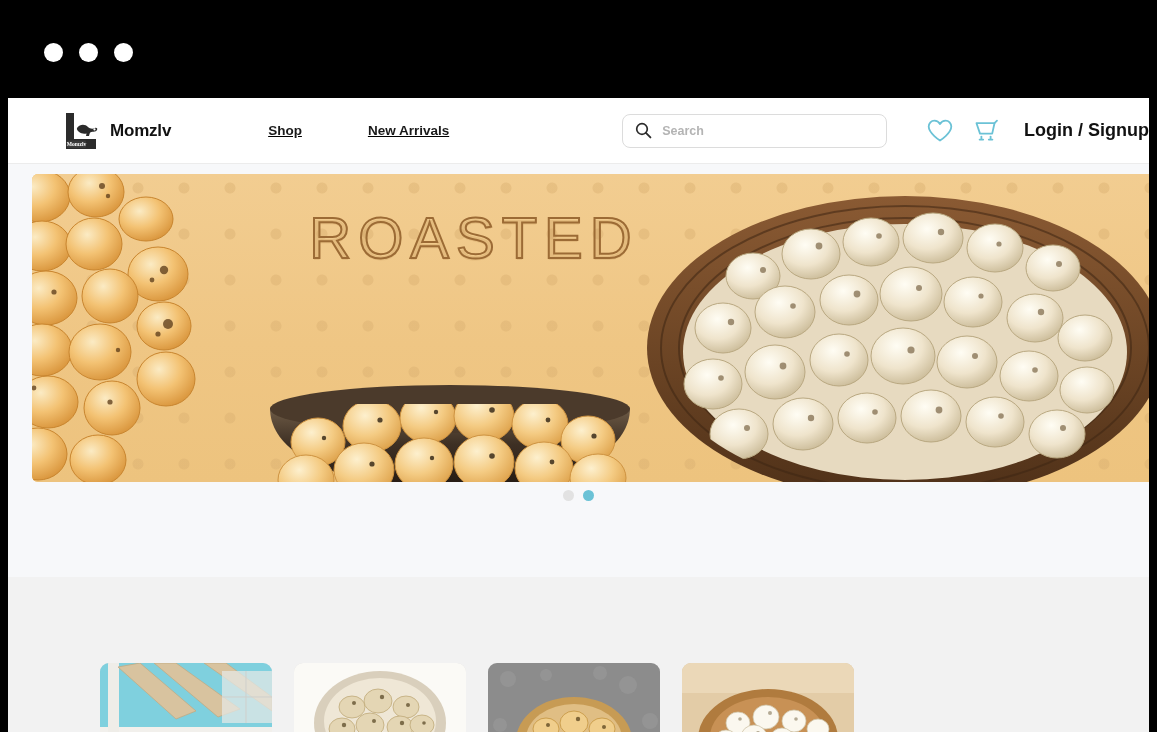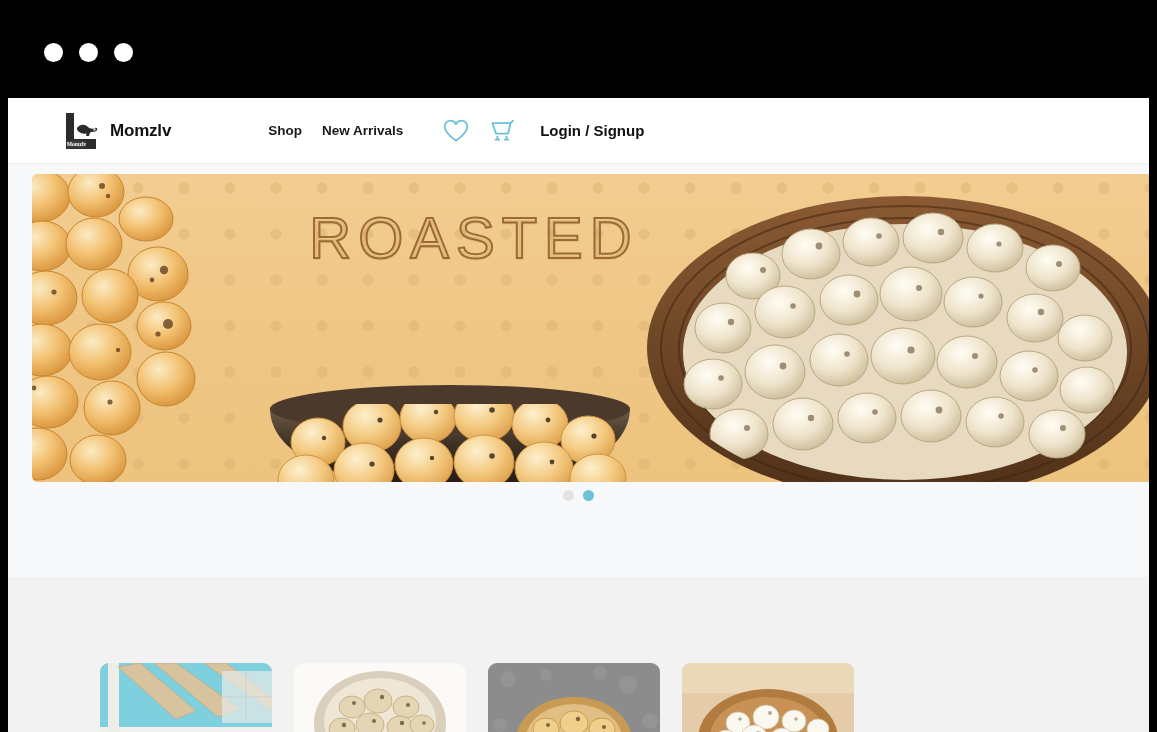--- a/index.html
+++ b/index.html
@@ -48,22 +48,23 @@
   #logo-mark{
     width:34px; height:40px;
     position:relative;
     display:block;
   }
   #brand-name{
     font-size:17px; font-weight:bold; color:#111;
     letter-spacing:-0.2px;
   }
   #main-nav{
-    display:flex; align-items:center; gap:20px;
+    display:flex; align-items:center; gap:66px;
     margin-left:97px;
+    text-decoration:underline;
   }
   .nav-link{
     font-size:13.5px; font-weight:bold; color:#1a1a1a;
     cursor:pointer; white-space:nowrap;
   }
   #search-wrap{
     margin-left:173px;
     width:293px; height:34px;
     border:1px solid #dcdcdc; border-radius:8px;
     background:#fff;
@@ -78,21 +79,21 @@
     width:100%;
   }
   #search-input::placeholder{ color:#b4b4b4; font-weight:bold; }
   #header-actions{
     display:flex; align-items:center; gap:21px;
     margin-left:40px;
   }
   .hdr-icon{ cursor:pointer; display:block; }
   #login-link{
     margin-left:24px;
-    font-size:15px; font-weight:bold; color:#111;
+    font-size:18px; font-weight:bold; color:#111;
     cursor:pointer; white-space:nowrap;
   }
 
   
   #hero-section{
     position:relative;
     height:147px;
     background:#F7F8FA;
   }
   #hero-banner{
@@ -203,20 +204,27 @@
           <text x="12.5" y="35.2" font-family="Liberation Serif, serif" font-size="5.6" font-weight="bold" fill="#fff" text-anchor="middle">Momzlv</text>
         </svg>
         <span id="brand-name">Momzlv</span>
       </div>
 
       <nav id="main-nav">
         <span class="nav-link">Shop</span>
         <span class="nav-link">New Arrivals</span>
       </nav>
 
+      <div id="search-wrap">
+        <svg id="search-icon" width="17" height="17" viewBox="0 0 17 17">
+          <circle cx="7" cy="7" r="5.3" fill="none" stroke="#2b2b2b" stroke-width="1.7"></circle>
+          <line x1="10.9" y1="10.9" x2="15.4" y2="15.4" stroke="#2b2b2b" stroke-width="1.9" stroke-linecap="round"></line>
+        </svg>
+        <input id="search-input" type="text" placeholder="Search" style="">
+      </div>
 
       <div id="header-actions">
         <svg class="hdr-icon" width="26" height="24" viewBox="0 0 26 24">
           <path d="M13 21.5 C13 21.5 1.7 14.4 1.7 7.6 C1.7 4.1 4.3 1.6 7.4 1.6 C9.9 1.6 11.9 3 13 5 C14.1 3 16.1 1.6 18.6 1.6 C21.7 1.6 24.3 4.1 24.3 7.6 C24.3 14.4 13 21.5 13 21.5 Z" fill="none" stroke="#6BC2D6" stroke-width="1.8" stroke-linejoin="round"></path>
         </svg>
         <svg class="hdr-icon" width="26" height="24" viewBox="0 0 26 24">
           <path d="M2.5 4.2 H20.5 L18.2 14.6 H6 L2.5 4.2 Z" fill="none" stroke="#6BC2D6" stroke-width="1.8" stroke-linejoin="round"></path>
           <line x1="20.5" y1="4.2" x2="23" y2="1.6" stroke="#6BC2D6" stroke-width="1.8" stroke-linecap="round"></line>
           <line x1="7.4" y1="17.6" x2="7.4" y2="20" stroke="#6BC2D6" stroke-width="1.8" stroke-linecap="round"></line>
           <line x1="16.6" y1="17.6" x2="16.6" y2="20" stroke="#6BC2D6" stroke-width="1.8" stroke-linecap="round"></line>

